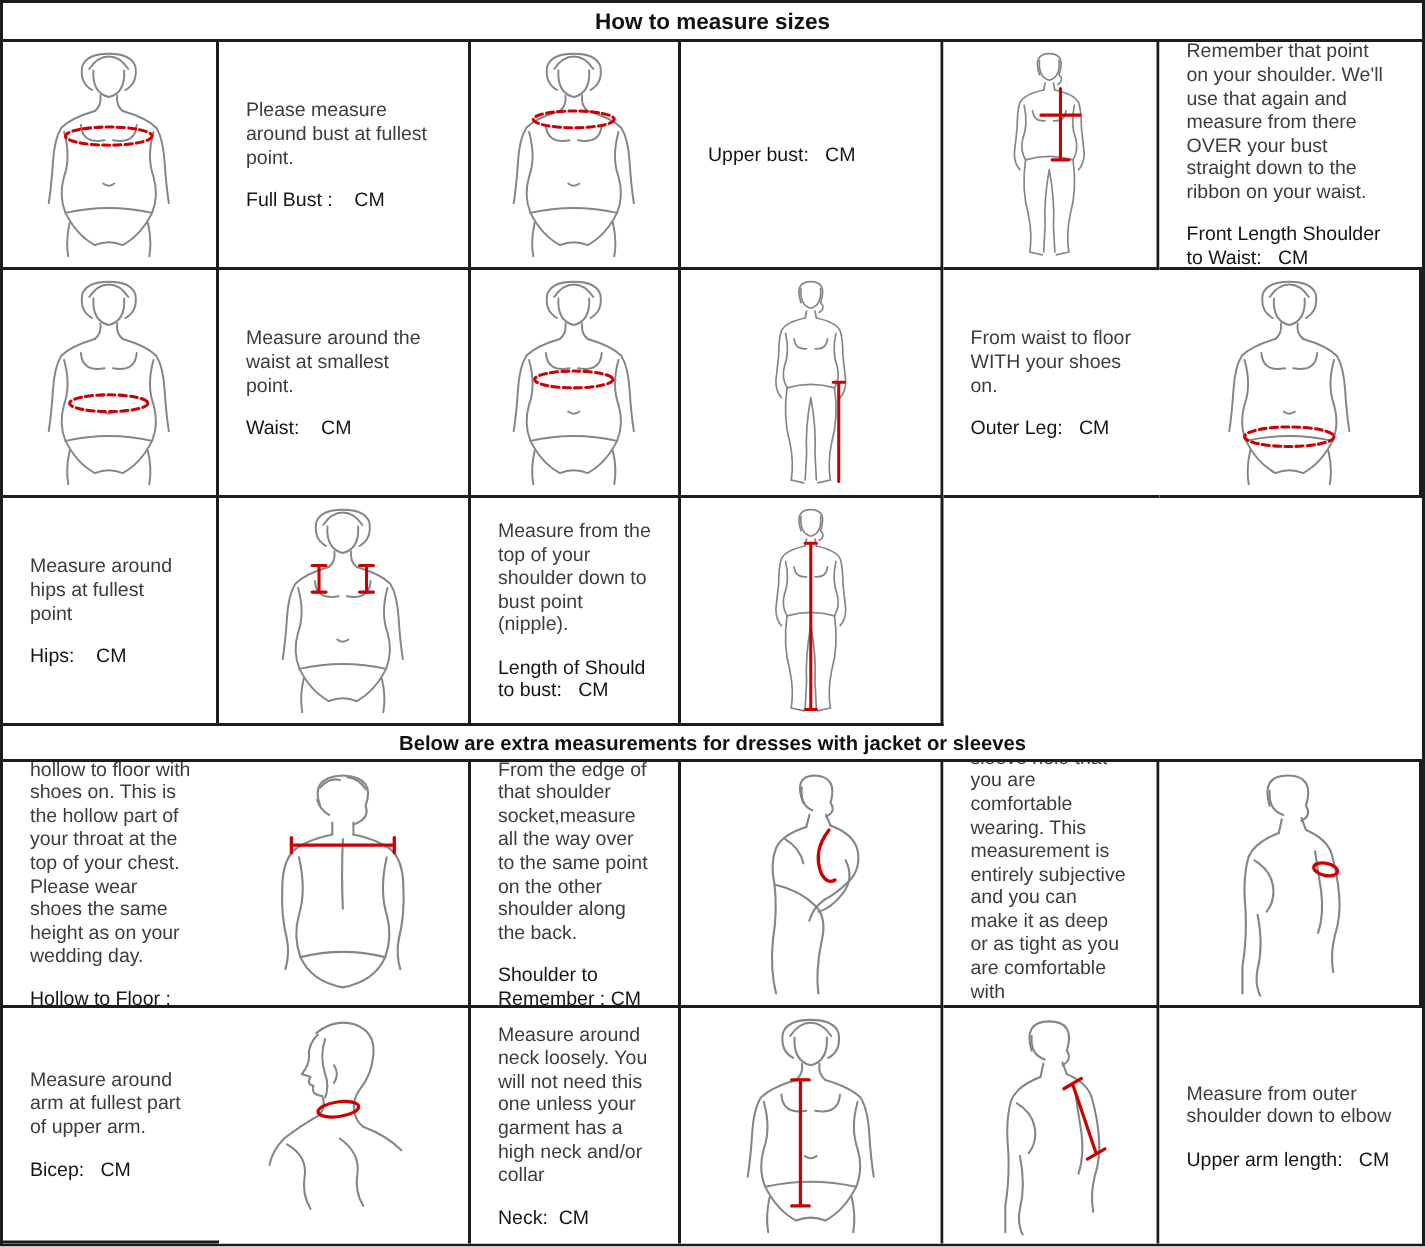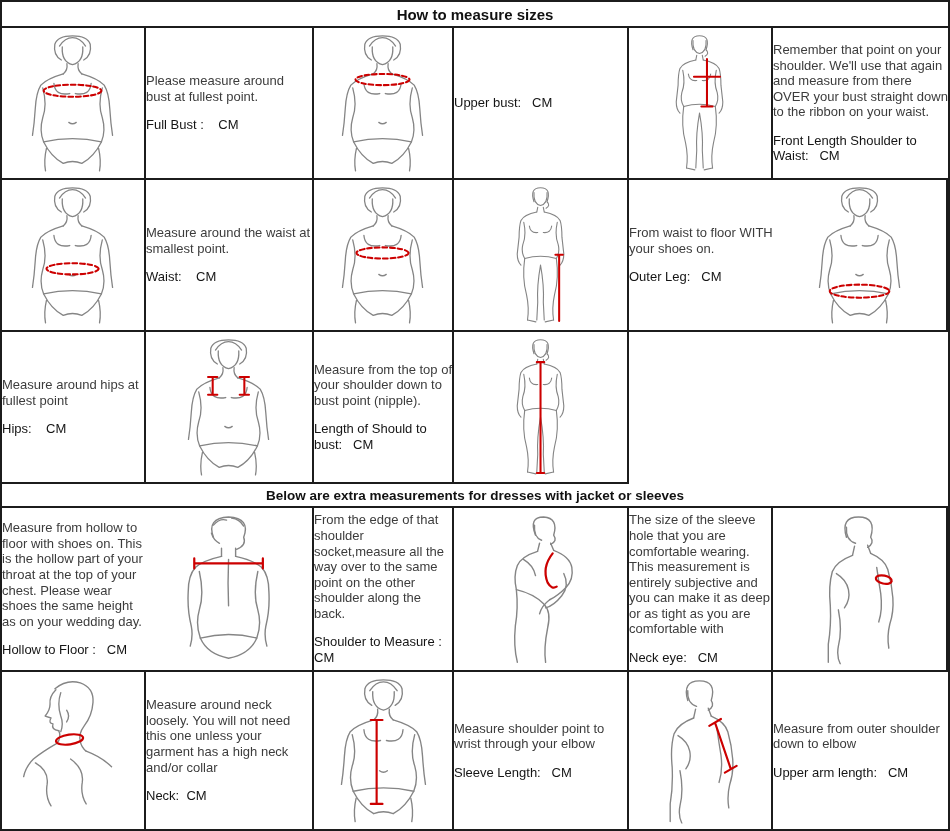--- a/index.html
+++ b/index.html
@@ -28,21 +28,21 @@
   .cell.cb{border-bottom:none;}
   .head{
     grid-column:1/-1;
     display:flex;align-items:center;justify-content:center;
     font-weight:bold;color:#111;
   }
   .head.main{font-size:15px;}
   .head.sub{font-size:13.5px;}
   .text{
     display:flex;flex-direction:column;justify-content:center;
-    gap:13px;padding:8px 0;
+    gap:13px;padding:8px 18px;
     font-size:13px;line-height:1.2;color:#3c3c3c;
   }
   .text p{margin:0;}
   .text .label{
     font-weight:normal;color:#151515;font-size:13px;
     white-space:pre-wrap;
   }
   .fig{
     display:flex;align-items:center;justify-content:center;
     padding:3px;
@@ -230,59 +230,59 @@
   </div>
 
   <div class="cell fig">
     <svg viewBox="0 0 130 150">
       <use href="#fig-back"></use>
       <path class="red" d="M31 50 L99 50 M31 45 L31 55 M99 45 L99 55"></path>
     </svg>
   </div>
   <div class="cell text">
     <p class="body">From the edge of that shoulder socket,measure all the way over to the same point on the other shoulder along the back.</p>
-    <p class="label">Shoulder to Measure : CM</p>
+    <p class="label">Shoulder to Remember : CM</p>
   </div>
   <div class="cell fig">
     <svg viewBox="0 0 130 150">
       <use href="#fig-side"></use>
       <path class="red" d="M77 40 Q66 54 72 69 Q76 76 81 73"></path>
     </svg>
   </div>
   <div class="cell text">
     <p class="body">The size of the sleeve hole that you are comfortable wearing. This measurement is entirely subjective and you can make it as deep or as tight as you are comfortable with</p>
     <p class="label">Neck eye:   CM</p>
   </div>
   <div class="cell fig">
     <svg viewBox="0 0 130 150">
       <use href="#fig-arm"></use>
       <ellipse class="red" cx="89" cy="66" rx="8" ry="4" transform="rotate(12 89 66)"></ellipse>
     </svg>
+  </div>
+  <div class="cell text cr">
+    <p class="body">Measure around arm at fullest part of upper arm.</p>
+    <p class="label">Bicep:   CM</p>
   </div>
 
   <div class="cell fig cb">
     <svg viewBox="0 0 130 150">
       <use href="#fig-profile"></use>
       <ellipse class="red" cx="61" cy="64" rx="14" ry="5" transform="rotate(-8 61 64)"></ellipse>
     </svg>
   </div>
   <div class="cell text cb">
     <p class="body">Measure around neck loosely. You will not need this one unless your garment has a high neck and/or collar</p>
     <p class="label">Neck:  CM</p>
   </div>
   <div class="cell fig cb">
     <svg viewBox="0 0 130 150">
       <use href="#fig-torso"></use>
       <path class="red" d="M58 44 L58 130 M52 44 L64 44 M52 130 L64 130"></path>
     </svg>
   </div>
-  <div class="cell text cb">
-    <p class="body">Measure shoulder point to wrist through your elbow</p>
-    <p class="label">Sleeve Length:   CM</p>
-  </div>
   <div class="cell fig cb">
     <svg viewBox="0 0 130 150">
       <use href="#fig-arm"></use>
       <path class="red" d="M80 47 L96 94 M74 50 L86 43 M90 98 L102 91"></path>
     </svg>
   </div>
   <div class="cell text cr cb">
     <p class="body">Measure from outer shoulder down to elbow</p>
     <p class="label">Upper arm length:   CM</p>
   </div>

